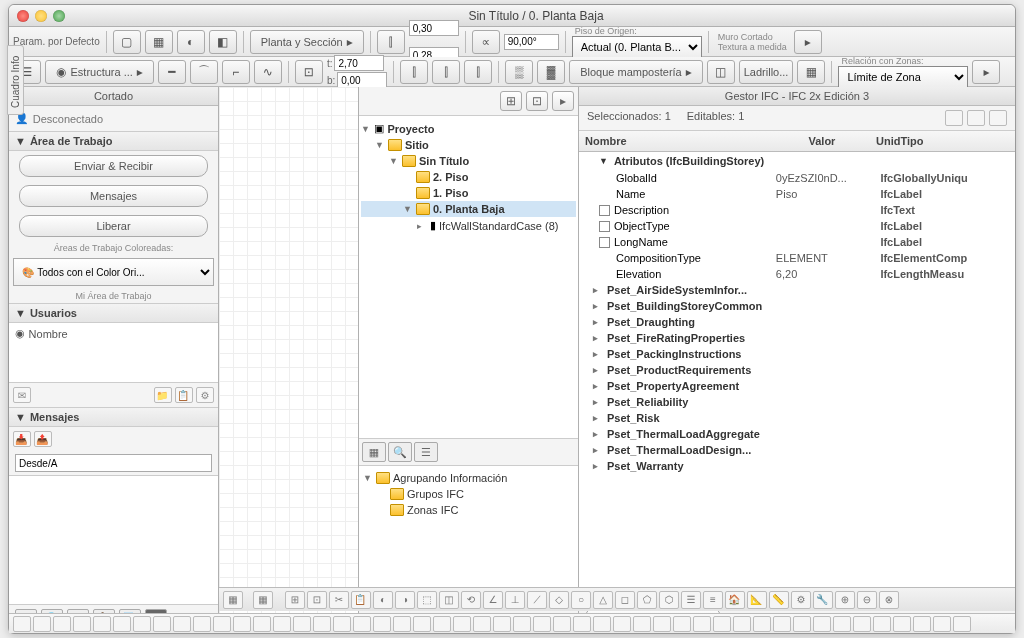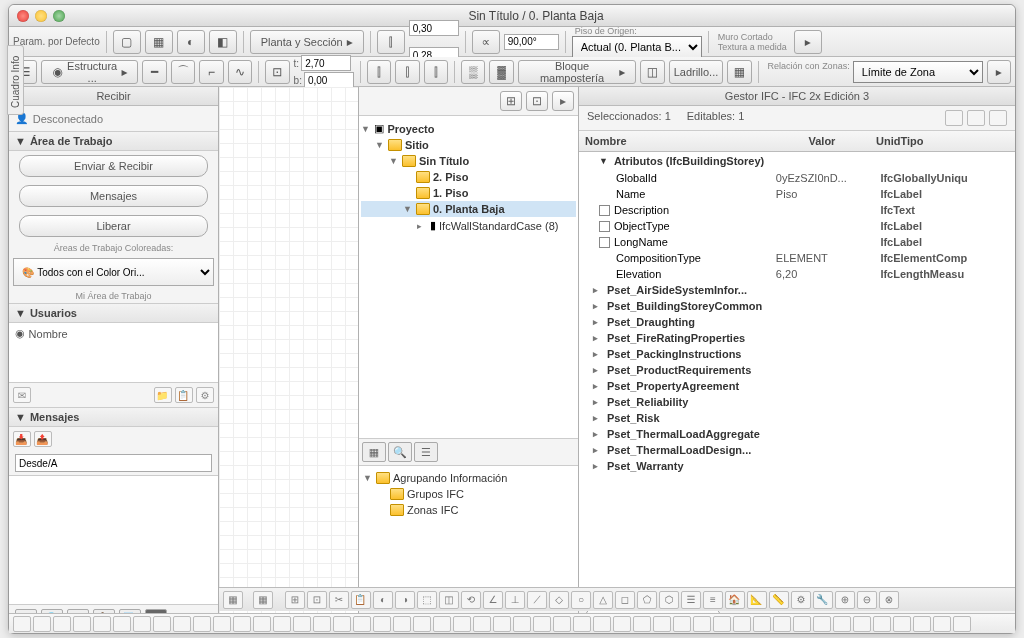--- a/index.html
+++ b/index.html
@@ -174,31 +174,31 @@
     <span class="sep"></span>
     <span class="tool-btn">▒</span>
     <span class="tool-btn">▓</span>
     <button class="tool-btn wide"><span>Bloque mampostería</span> ▸</button>
     <span class="tool-btn">◫</span>
     <button class="tool-btn wide" style="padding:0 4px">
         <span>Ladrillo...</span>
       </button>
     <span class="tool-btn">▦</span>
     <span class="sep"></span>
-    <div style="display:flex;flex-direction:row">
+    <div style="display:flex;flex-direction:column">
       <span class="group-label">Relación con Zonas:</span>
       <select class="tool-sel" style="width:130px"><option>Límite de Zona</option></select>
     </div>
     <span class="tool-btn">▸</span>
   </div>
 
   <div class="content">
 
     <div class="sidebar">
-      <div class="panel-title">Recibir</div>
+      <div class="panel-title">Cortado</div>
       <div class="status-row">
         <span>👤</span>
         <span>Desconectado</span>
       </div>
       <div class="section-hdr">
           <span>▼</span>
           <span>Área de Trabajo</span>
         </div>
       <button class="pill-btn">Enviar &amp; Recibir</button>
       <button class="pill-btn">Mensajes</button>

